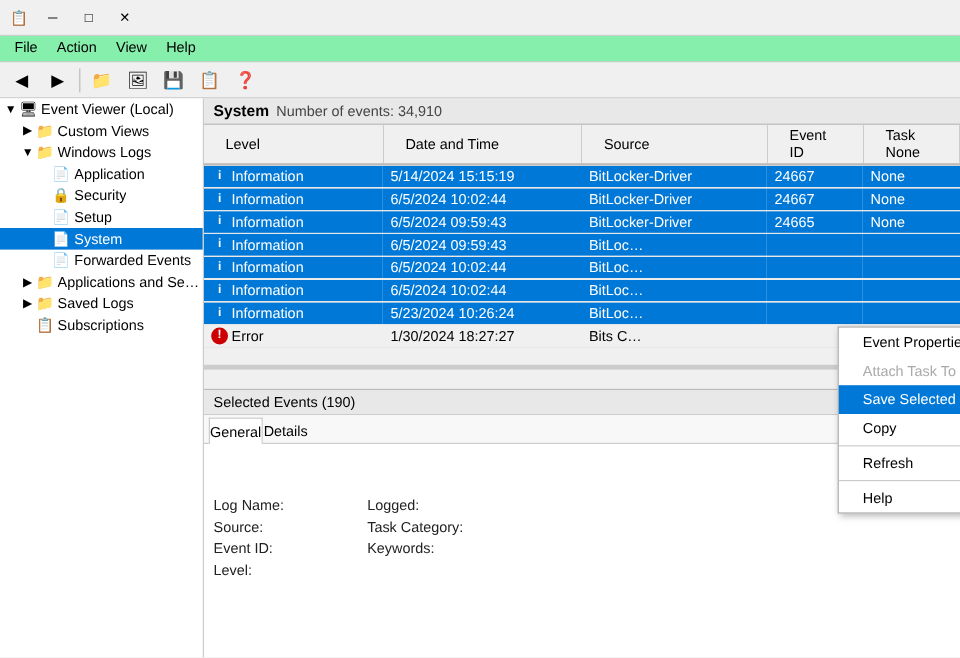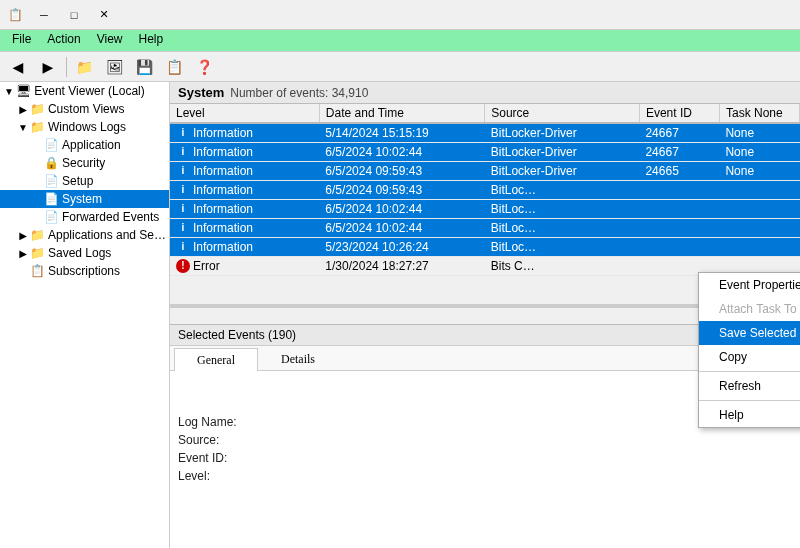--- a/index.html
+++ b/index.html
@@ -159,21 +159,21 @@
     }
     .event-table {
       width: 100%;
       border-collapse: collapse;
       table-layout: fixed;
     }
     .event-table th {
       background: #f0f0f0;
       border-right: 1px solid #ccc;
       border-bottom: 2px solid #bbb;
-      padding: 2px 6px;
+      padding: 2px 18px;
       text-align: left;
       font-size: 12px;
       font-weight: normal;
       position: sticky;
       top: 0;
       cursor: pointer;
     }
     .event-table td {
       padding: 2px 6px;
       border-bottom: 1px solid #e8e8e8;
@@ -250,27 +250,26 @@
       font-weight: bold;
       color: #666;
     }
     .tabs-row {
       display: flex;
       border-bottom: 1px solid #ccc;
       background: #f8f8f8;
       padding: 2px 4px 0;
     }
     .tab-btn {
-      padding: 3px 22px;
+      padding: 3px 0;
       cursor: pointer;
       font-size: 12px;
       border: 1px solid transparent;
       border-bottom: none;
       background: transparent;
-      font-family: Liberation Serif, serif;
     }
     .tab-btn.active {
       background: white;
       border-color: #ccc;
       border-bottom-color: white;
       margin-bottom: -1px;
     }
     .tab-content {
       padding: 4px 8px;
       flex: 1;
@@ -533,20 +532,34 @@
             </div>
             <div class="detail-field">
               <span class="detail-label">Event ID:</span>
               <span class="detail-value"></span>
             </div>
             <div class="detail-field">
               <span class="detail-label">Level:</span>
               <span class="detail-value"></span>
             </div>
           </div>
+          <div>
+            <div class="detail-field">
+              <span class="detail-label">Logged:</span>
+              <span class="detail-value"></span>
+            </div>
+            <div class="detail-field">
+              <span class="detail-label">Task Category:</span>
+              <span class="detail-value"></span>
+            </div>
+            <div class="detail-field">
+              <span class="detail-label">Keywords:</span>
+              <span class="detail-value"></span>
+            </div>
+          </div>
         </div>
       </div>
     </div>
 
     <div class="context-menu" id="ctx-menu">
     <div class="ctx-item">
           <span>Event Properties</span>
         </div>
         <div class="ctx-item disabled">
           <span>Attach Task To This Event…</span>

